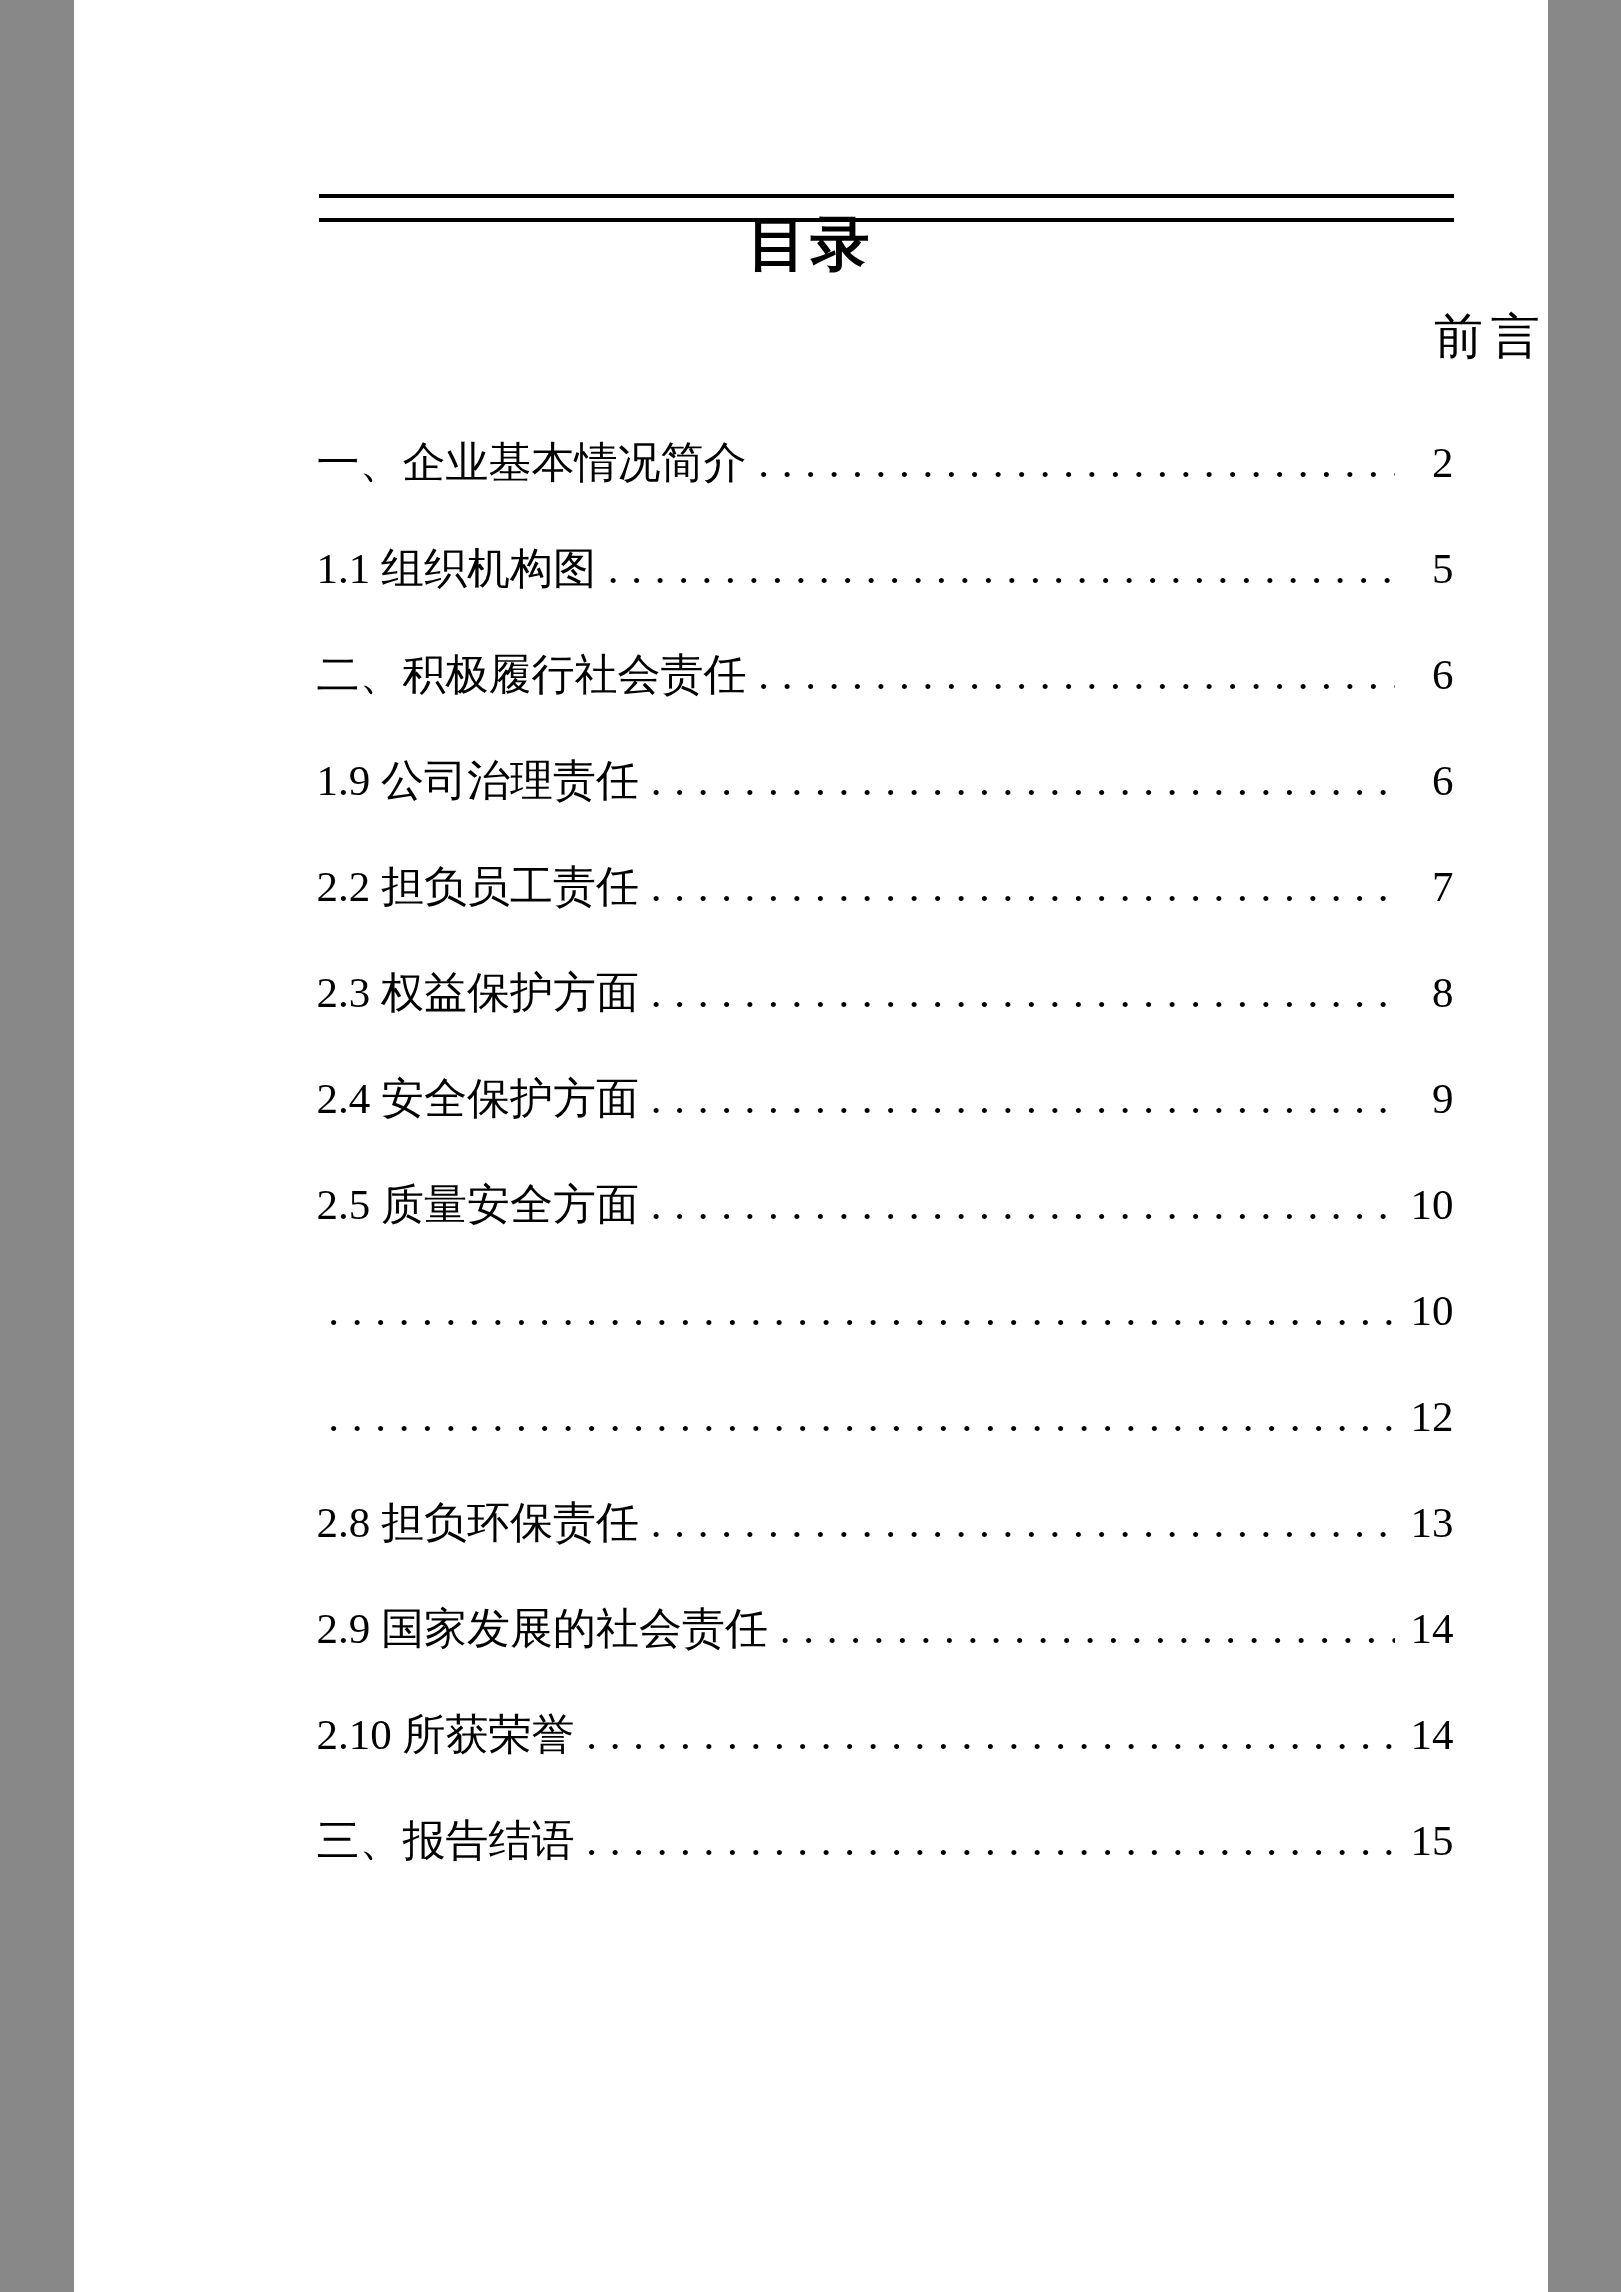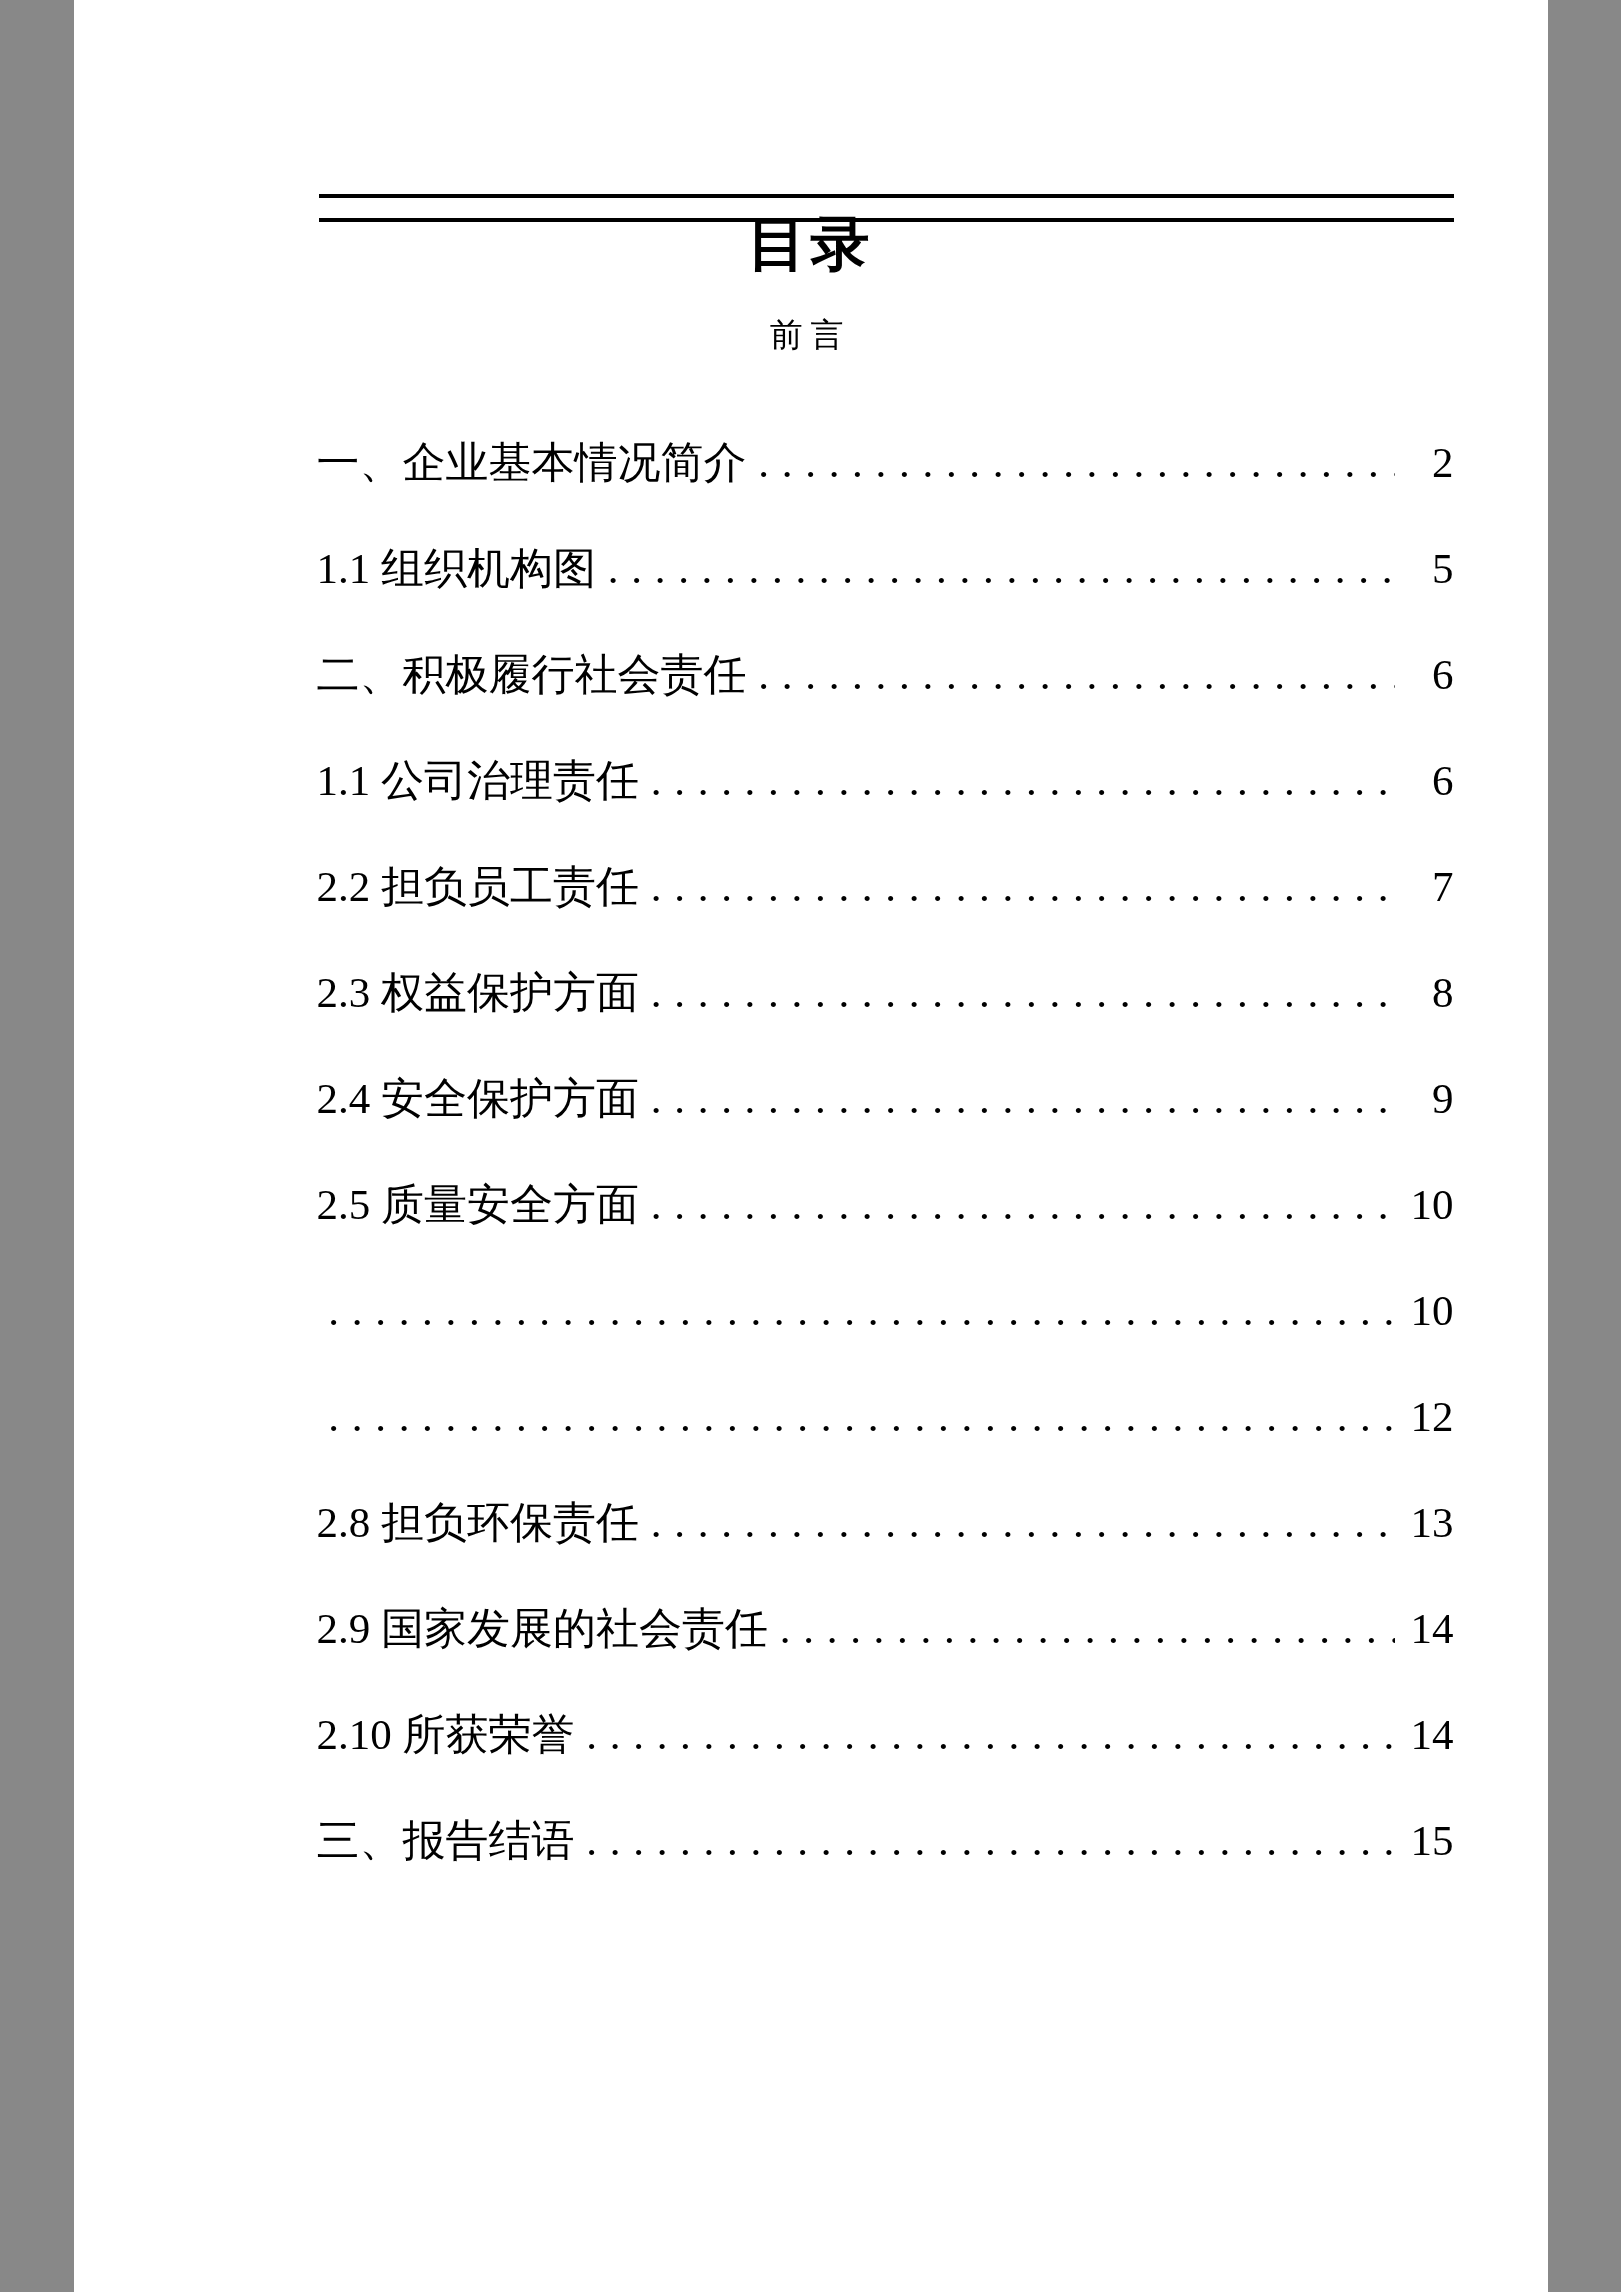--- a/index.html
+++ b/index.html
@@ -29,25 +29,25 @@
     right: 0;
     text-align: center;
     font-family: "Liberation Sans", sans-serif;
     font-weight: 900;
     font-size: 59px;
     line-height: 1;
     letter-spacing: 3.9px;
   }
   .preface {
     position: absolute;
-    top: 319px;
+    top: 312px;
     left: 0;
     right: 0;
-    text-align: center;
-    font-size: 33px;
+    text-align: right;
+    font-size: 49px;
     line-height: 1;
     letter-spacing: 7.8px;
   }
   .toc {
     position: absolute;
     top: 410px;
     left: 243px;
     width: 1137px;
   }
   .toc-row {
@@ -97,21 +97,21 @@
       <span class="toc-page">5</span>
     </div>
 
     <div class="toc-row">
       <span class="toc-label">二、积极履行社会责任</span>
       <span class="toc-dots">......................................................................</span>
       <span class="toc-page">6</span>
     </div>
 
     <div class="toc-row">
-      <span class="toc-label">1.1 公司治理责任</span>
+      <span class="toc-label">1.9 公司治理责任</span>
       <span class="toc-dots">......................................................................</span>
       <span class="toc-page">6</span>
     </div>
 
     <div class="toc-row">
       <span class="toc-label">2.2 担负员工责任</span>
       <span class="toc-dots">......................................................................</span>
       <span class="toc-page">7</span>
     </div>
 

